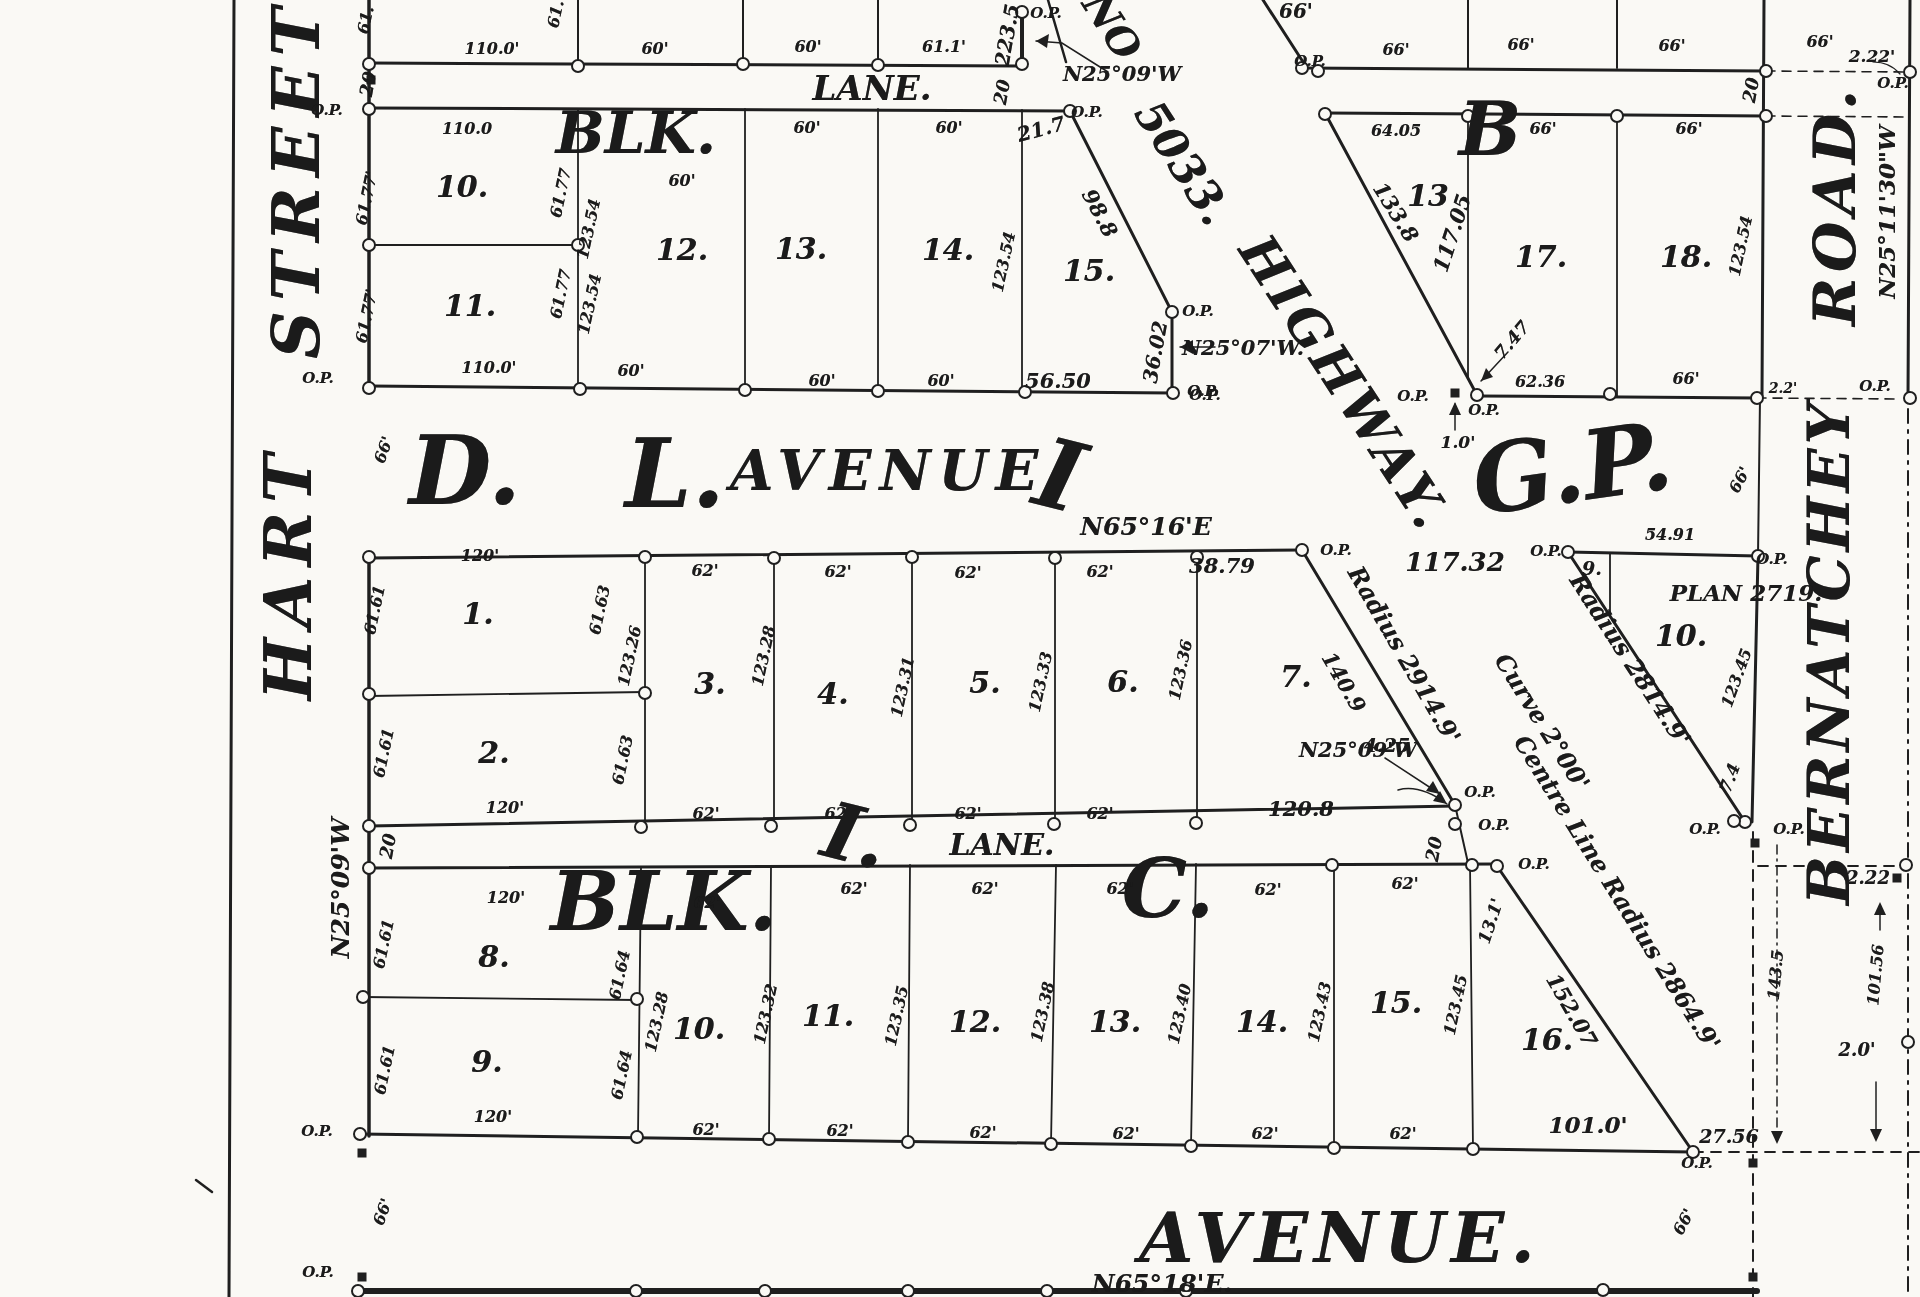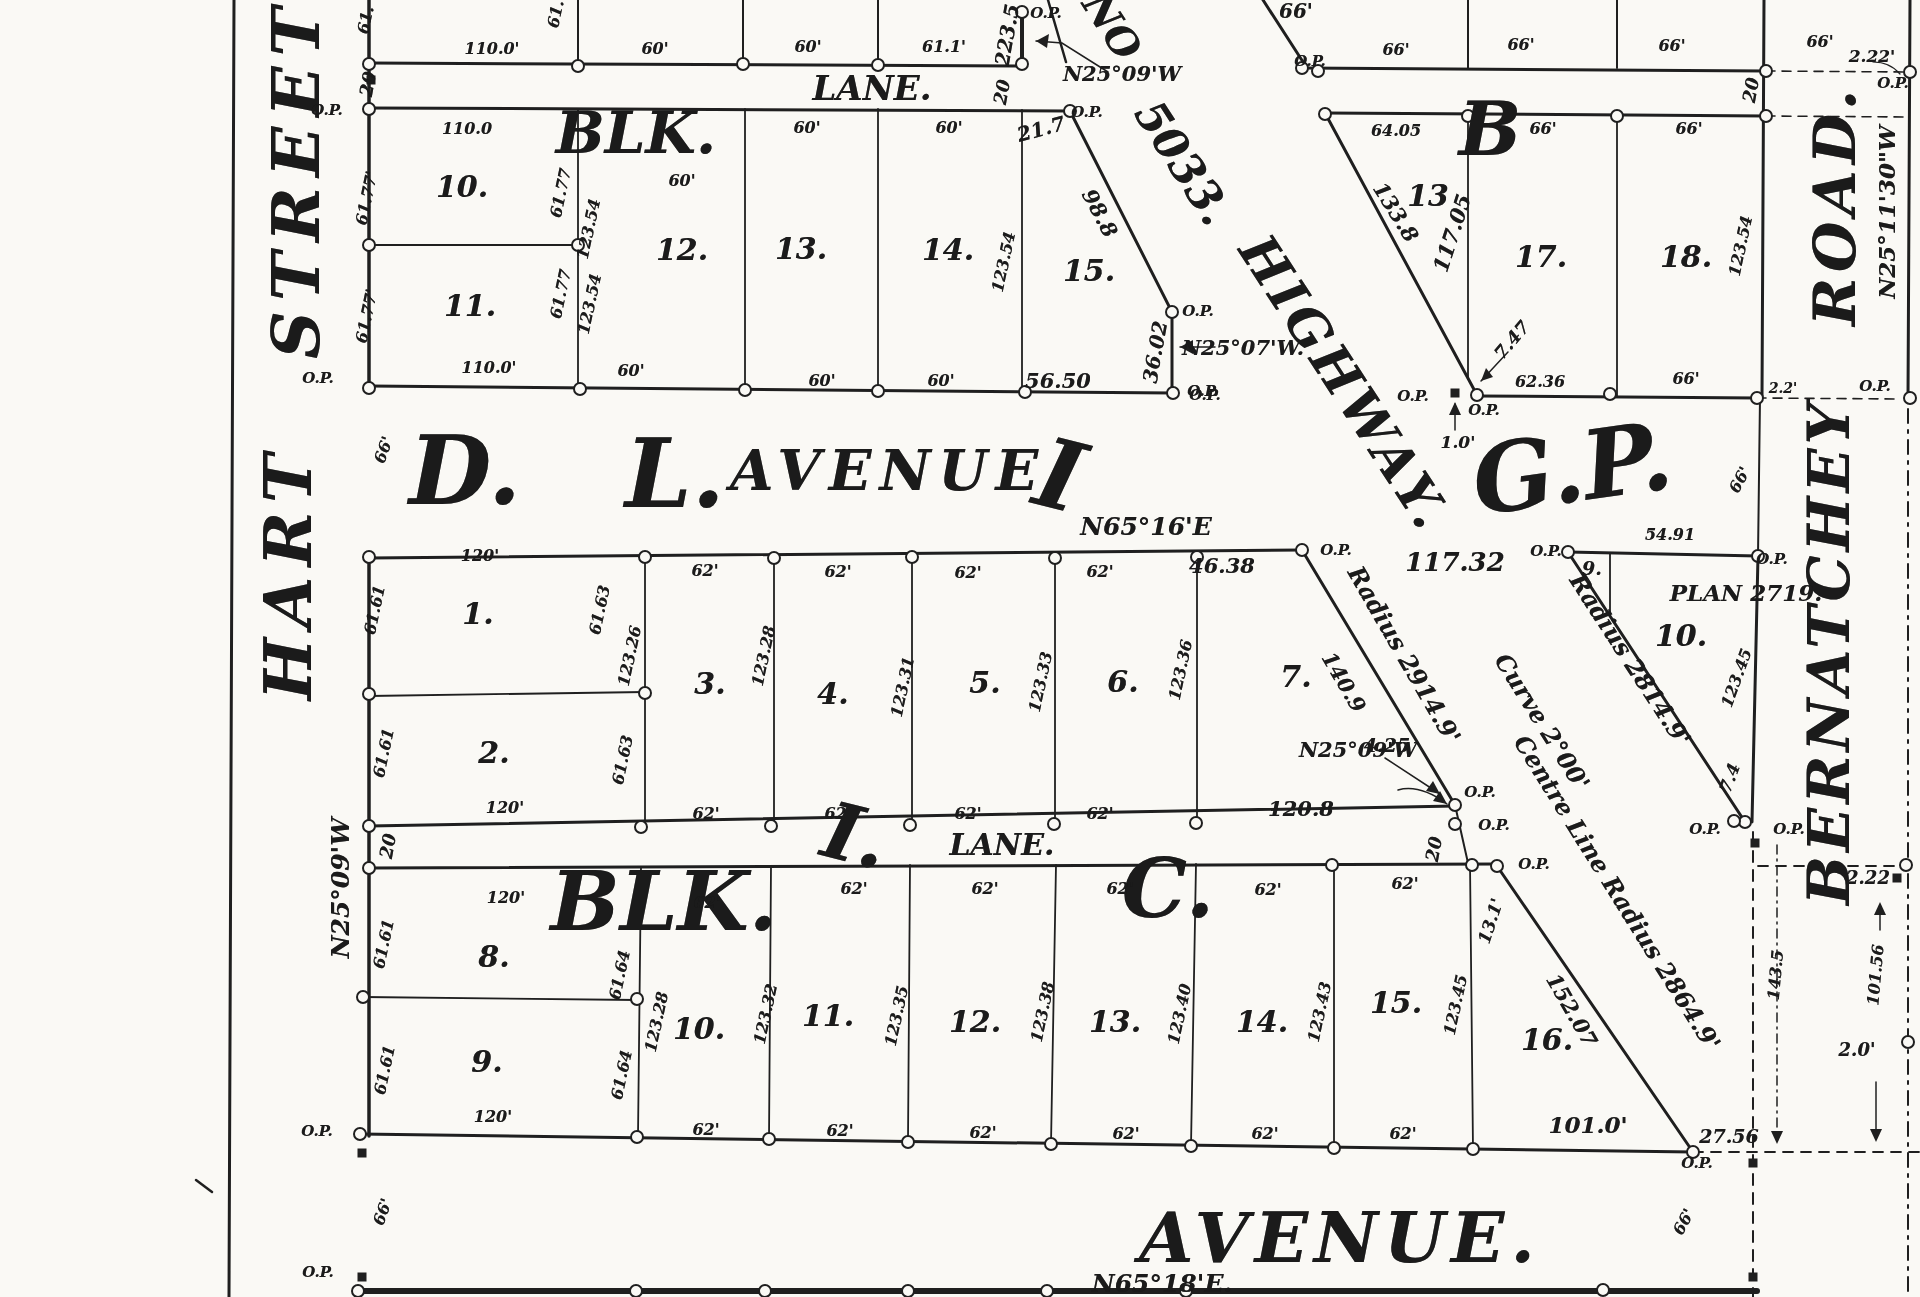--- a/index.html
+++ b/index.html
@@ -289,21 +289,21 @@
       <div class="lbl op" style="left: 1336px; top: 550px; --r: 0deg;">O.P.</div>
       <div class="lbl op" style="left: 1546px; top: 551px; --r: 0deg;">O.P.</div>
       <div class="lbl dim" style="left: 1670px; top: 535px; --r: 0deg;">54.91</div>
       <div class="lbl op" style="left: 1772px; top: 559px; --r: 0deg;">O.P.</div>
       <div class="lbl dim" style="left: 1740px; top: 480px; --r: -62deg;">66'</div>
       <div class="lbl dim" style="left: 480px; top: 556px; --r: 0deg;">120'</div>
       <div class="lbl dim" style="left: 705px; top: 571px; --r: 0deg;">62'</div>
       <div class="lbl dim" style="left: 838px; top: 572px; --r: 0deg;">62'</div>
       <div class="lbl dim" style="left: 968px; top: 573px; --r: 0deg;">62'</div>
       <div class="lbl dim" style="left: 1100px; top: 572px; --r: 0deg;">62'</div>
-      <div class="lbl dim" style="left: 1222px; top: 565px; font-size: 21px; --r: 0deg;">46.38</div>
+      <div class="lbl dim" style="left: 1222px; top: 565px; font-size: 21px; --r: 0deg;">38.79</div>
       <div class="lbl lot" style="left: 478px; top: 614px; --r: 0deg;">1.</div>
       <div class="lbl dim" style="left: 375px; top: 610px; --r: -78deg;">61.61</div>
       <div class="lbl dim" style="left: 600px; top: 610px; --r: -78deg;">61.63</div>
       <div class="lbl dim" style="left: 630px; top: 656px; --r: -78deg;">123.26</div>
       <div class="lbl lot" style="left: 710px; top: 684px; --r: 0deg;">3.</div>
       <div class="lbl dim" style="left: 764px; top: 656px; --r: -78deg;">123.28</div>
       <div class="lbl lot" style="left: 833px; top: 694px; --r: 0deg;">4.</div>
       <div class="lbl dim" style="left: 903px; top: 687px; --r: -78deg;">123.31</div>
       <div class="lbl lot" style="left: 985px; top: 683px; --r: 0deg;">5.</div>
       <div class="lbl dim" style="left: 1041px; top: 682px; --r: -78deg;">123.33</div>

